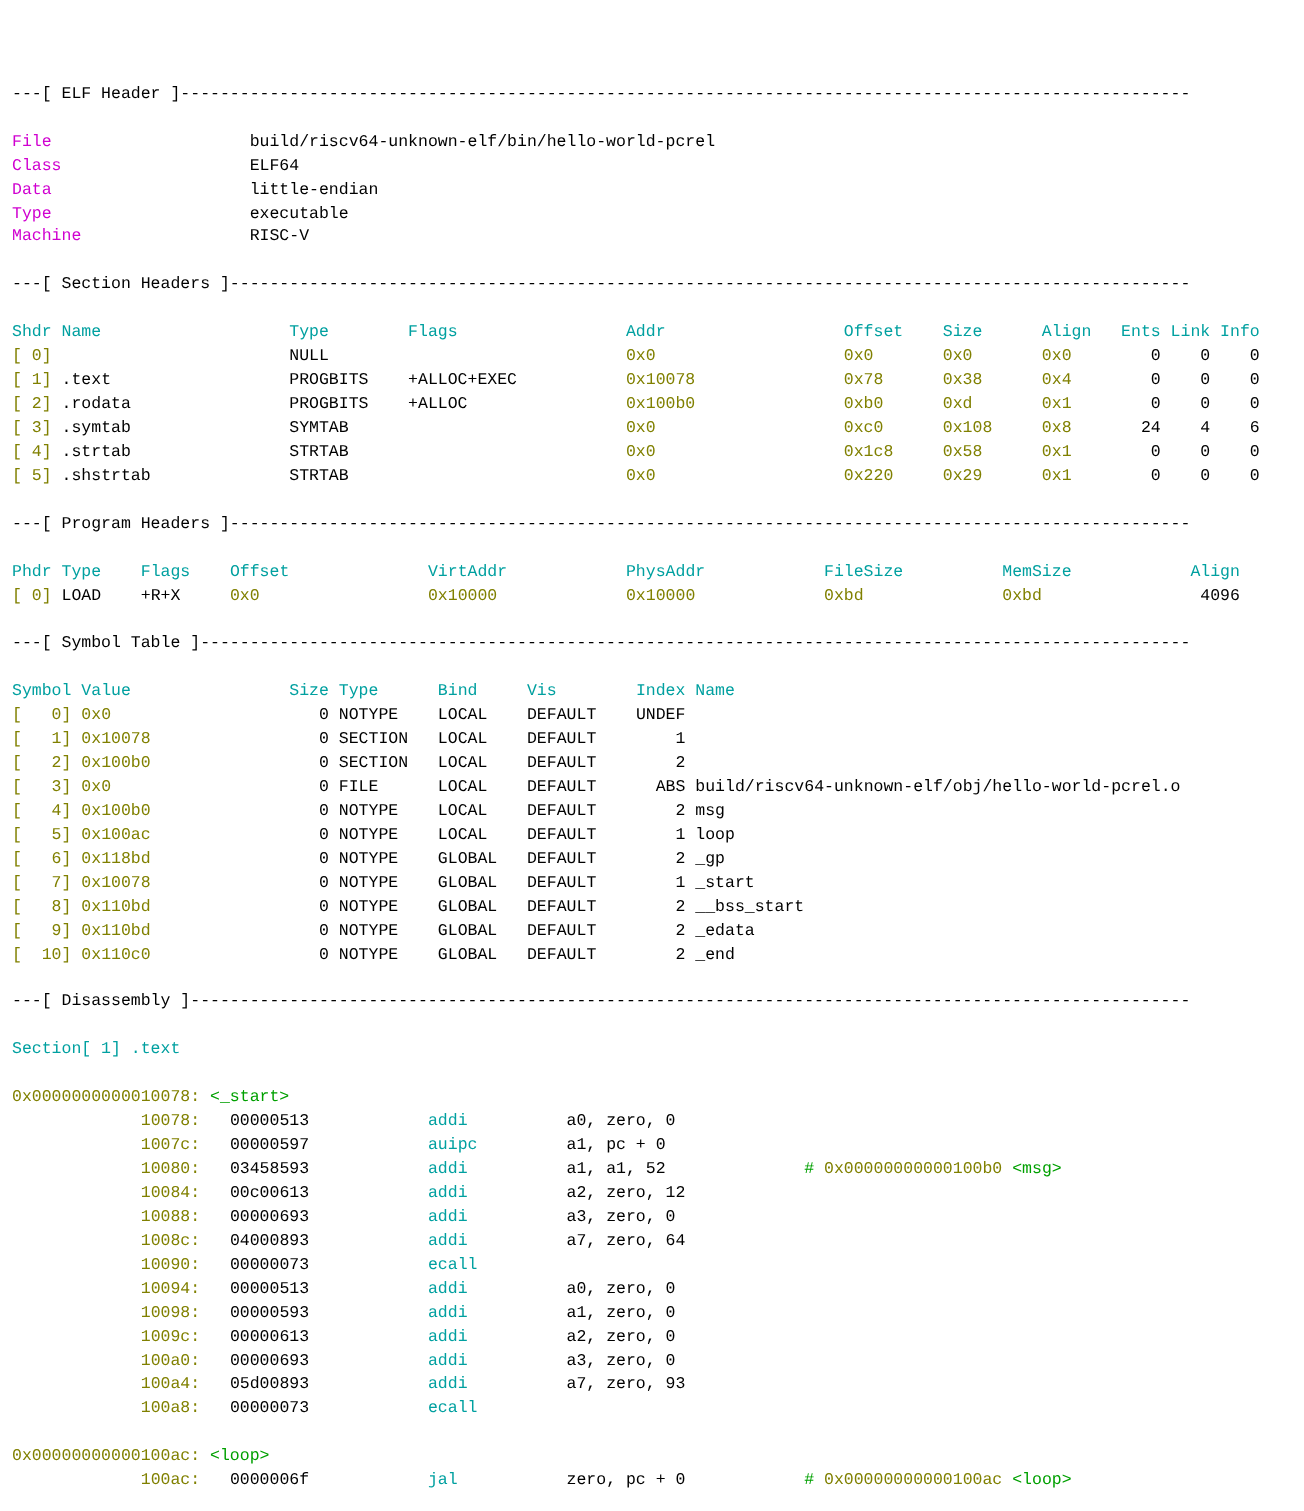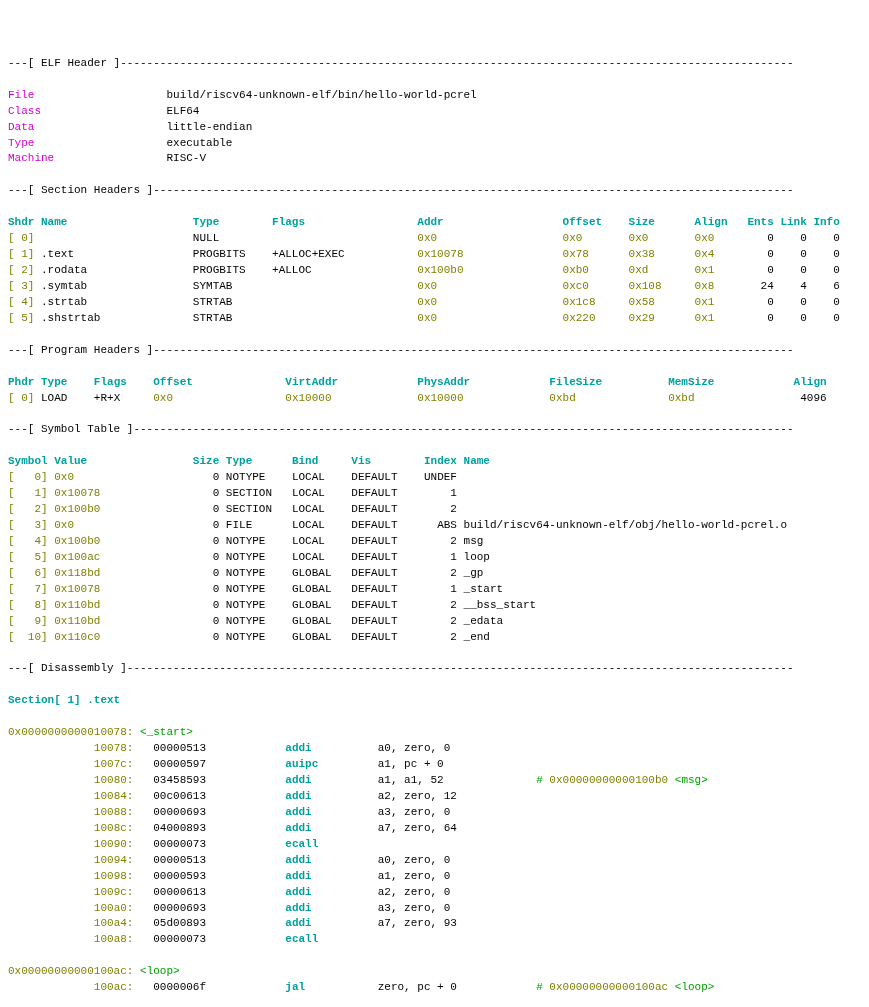--- a/index.html
+++ b/index.html
@@ -5,21 +5,21 @@
   body {
     font-family: "Menlo", "Consolas", "Courier New", monospace;
     font-size: 11px;
     line-height: 1.45;
     color: #000;
     background: #fff;
     margin: 8px;
     white-space: pre;
   }
   .olive   { color: #808000; }
-  .cyan    { color: #00a0a0; font-weight: bold; }
+  .cyan    { color: #00a0a0; }
   .magenta { color: #d000d0; }
   .green   { color: #00a000; }
 </style>
 </head>
 <body>
 
 
 <div id="out"><div><span>---[ ELF Header ]------------------------------------------------------------------------------------------------------</span></div><div> </div><div><span class="magenta">File                    </span><span>build/riscv64-unknown-elf/bin/hello-world-pcrel</span></div><div><span class="magenta">Class                   </span><span>ELF64</span></div><div><span class="magenta">Data                    </span><span>little-endian</span></div><div><span class="magenta">Type                    </span><span>executable</span></div><div><span class="magenta">Machine                 </span><span>RISC-V</span></div><div> </div><div><span>---[ Section Headers ]-------------------------------------------------------------------------------------------------</span></div><div> </div><div><span class="cyan">Shdr </span><span class="cyan">Name                   </span><span class="cyan">Type        </span><span class="cyan">Flags                 </span><span class="cyan">Addr                  </span><span class="cyan">Offset    </span><span class="cyan">Size      </span><span class="cyan">Align  </span><span class="cyan"> Ents</span><span class="cyan"> Link</span><span class="cyan"> Info</span></div><div><span class="olive">[ 0] </span><span>                       </span><span>NULL        </span><span>                      </span><span class="olive">0x0                   </span><span class="olive">0x0       </span><span class="olive">0x0       </span><span class="olive">0x0    </span><span>    0</span><span>    0</span><span>    0</span></div><div><span class="olive">[ 1] </span><span>.text                  </span><span>PROGBITS    </span><span>+ALLOC+EXEC           </span><span class="olive">0x10078               </span><span class="olive">0x78      </span><span class="olive">0x38      </span><span class="olive">0x4    </span><span>    0</span><span>    0</span><span>    0</span></div><div><span class="olive">[ 2] </span><span>.rodata                </span><span>PROGBITS    </span><span>+ALLOC                </span><span class="olive">0x100b0               </span><span class="olive">0xb0      </span><span class="olive">0xd       </span><span class="olive">0x1    </span><span>    0</span><span>    0</span><span>    0</span></div><div><span class="olive">[ 3] </span><span>.symtab                </span><span>SYMTAB      </span><span>                      </span><span class="olive">0x0                   </span><span class="olive">0xc0      </span><span class="olive">0x108     </span><span class="olive">0x8    </span><span>   24</span><span>    4</span><span>    6</span></div><div><span class="olive">[ 4] </span><span>.strtab                </span><span>STRTAB      </span><span>                      </span><span class="olive">0x0                   </span><span class="olive">0x1c8     </span><span class="olive">0x58      </span><span class="olive">0x1    </span><span>    0</span><span>    0</span><span>    0</span></div><div><span class="olive">[ 5] </span><span>.shstrtab              </span><span>STRTAB      </span><span>                      </span><span class="olive">0x0                   </span><span class="olive">0x220     </span><span class="olive">0x29      </span><span class="olive">0x1    </span><span>    0</span><span>    0</span><span>    0</span></div><div> </div><div><span>---[ Program Headers ]-------------------------------------------------------------------------------------------------</span></div><div> </div><div><span class="cyan">Phdr </span><span class="cyan">Type    </span><span class="cyan">Flags    </span><span class="cyan">Offset              </span><span class="cyan">VirtAddr            </span><span class="cyan">PhysAddr            </span><span class="cyan">FileSize          </span><span class="cyan">MemSize           </span><span class="cyan"> Align</span></div><div><span class="olive">[ 0] </span><span>LOAD    </span><span>+R+X     </span><span class="olive">0x0                 </span><span class="olive">0x10000             </span><span class="olive">0x10000             </span><span class="olive">0xbd              </span><span class="olive">0xbd              </span><span>  4096</span></div><div> </div><div><span>---[ Symbol Table ]----------------------------------------------------------------------------------------------------</span></div><div> </div><div><span class="cyan">Symbol </span><span class="cyan">Value               </span><span class="cyan"> Size</span><span class="cyan"> Type      </span><span class="cyan">Bind     </span><span class="cyan">Vis       </span><span class="cyan"> Index</span><span class="cyan"> Name</span></div><div><span class="olive">[   0] </span><span class="olive">0x0                 </span><span>    0</span><span> NOTYPE    </span><span>LOCAL    </span><span>DEFAULT   </span><span> UNDEF</span><span> </span></div><div><span class="olive">[   1] </span><span class="olive">0x10078             </span><span>    0</span><span> SECTION   </span><span>LOCAL    </span><span>DEFAULT   </span><span>     1</span><span> </span></div><div><span class="olive">[   2] </span><span class="olive">0x100b0             </span><span>    0</span><span> SECTION   </span><span>LOCAL    </span><span>DEFAULT   </span><span>     2</span><span> </span></div><div><span class="olive">[   3] </span><span class="olive">0x0                 </span><span>    0</span><span> FILE      </span><span>LOCAL    </span><span>DEFAULT   </span><span>   ABS</span><span> build/riscv64-unknown-elf/obj/hello-world-pcrel.o</span></div><div><span class="olive">[   4] </span><span class="olive">0x100b0             </span><span>    0</span><span> NOTYPE    </span><span>LOCAL    </span><span>DEFAULT   </span><span>     2</span><span> msg</span></div><div><span class="olive">[   5] </span><span class="olive">0x100ac             </span><span>    0</span><span> NOTYPE    </span><span>LOCAL    </span><span>DEFAULT   </span><span>     1</span><span> loop</span></div><div><span class="olive">[   6] </span><span class="olive">0x118bd             </span><span>    0</span><span> NOTYPE    </span><span>GLOBAL   </span><span>DEFAULT   </span><span>     2</span><span> _gp</span></div><div><span class="olive">[   7] </span><span class="olive">0x10078             </span><span>    0</span><span> NOTYPE    </span><span>GLOBAL   </span><span>DEFAULT   </span><span>     1</span><span> _start</span></div><div><span class="olive">[   8] </span><span class="olive">0x110bd             </span><span>    0</span><span> NOTYPE    </span><span>GLOBAL   </span><span>DEFAULT   </span><span>     2</span><span> __bss_start</span></div><div><span class="olive">[   9] </span><span class="olive">0x110bd             </span><span>    0</span><span> NOTYPE    </span><span>GLOBAL   </span><span>DEFAULT   </span><span>     2</span><span> _edata</span></div><div><span class="olive">[  10] </span><span class="olive">0x110c0             </span><span>    0</span><span> NOTYPE    </span><span>GLOBAL   </span><span>DEFAULT   </span><span>     2</span><span> _end</span></div><div> </div><div><span>---[ Disassembly ]-----------------------------------------------------------------------------------------------------</span></div><div> </div><div><span class="cyan">Section[ 1] .text</span></div><div> </div><div><span class="olive">0x0000000000010078: </span><span class="green">&lt;_start&gt;</span></div><div><span>             </span><span class="olive">10078:   </span><span>00000513            </span><span class="cyan">addi          </span><span>a0, zero, 0             </span></div><div><span>             </span><span class="olive">1007c:   </span><span>00000597            </span><span class="cyan">auipc         </span><span>a1, pc + 0              </span></div><div><span>             </span><span class="olive">10080:   </span><span>03458593            </span><span class="cyan">addi          </span><span>a1, a1, 52              </span><span class="green"># </span><span class="olive">0x00000000000100b0</span><span> </span><span class="green">&lt;msg&gt;</span></div><div><span>             </span><span class="olive">10084:   </span><span>00c00613            </span><span class="cyan">addi          </span><span>a2, zero, 12            </span></div><div><span>             </span><span class="olive">10088:   </span><span>00000693            </span><span class="cyan">addi          </span><span>a3, zero, 0             </span></div><div><span>             </span><span class="olive">1008c:   </span><span>04000893            </span><span class="cyan">addi          </span><span>a7, zero, 64            </span></div><div><span>             </span><span class="olive">10090:   </span><span>00000073            </span><span class="cyan">ecall         </span><span>                        </span></div><div><span>             </span><span class="olive">10094:   </span><span>00000513            </span><span class="cyan">addi          </span><span>a0, zero, 0             </span></div><div><span>             </span><span class="olive">10098:   </span><span>00000593            </span><span class="cyan">addi          </span><span>a1, zero, 0             </span></div><div><span>             </span><span class="olive">1009c:   </span><span>00000613            </span><span class="cyan">addi          </span><span>a2, zero, 0             </span></div><div><span>             </span><span class="olive">100a0:   </span><span>00000693            </span><span class="cyan">addi          </span><span>a3, zero, 0             </span></div><div><span>             </span><span class="olive">100a4:   </span><span>05d00893            </span><span class="cyan">addi          </span><span>a7, zero, 93            </span></div><div><span>             </span><span class="olive">100a8:   </span><span>00000073            </span><span class="cyan">ecall         </span><span>                        </span></div><div> </div><div><span class="olive">0x00000000000100ac: </span><span class="green">&lt;loop&gt;</span></div><div><span>             </span><span class="olive">100ac:   </span><span>0000006f            </span><span class="cyan">jal           </span><span>zero, pc + 0            </span><span class="green"># </span><span class="olive">0x00000000000100ac</span><span> </span><span class="green">&lt;loop&gt;</span></div><div> </div></div>
 
 

